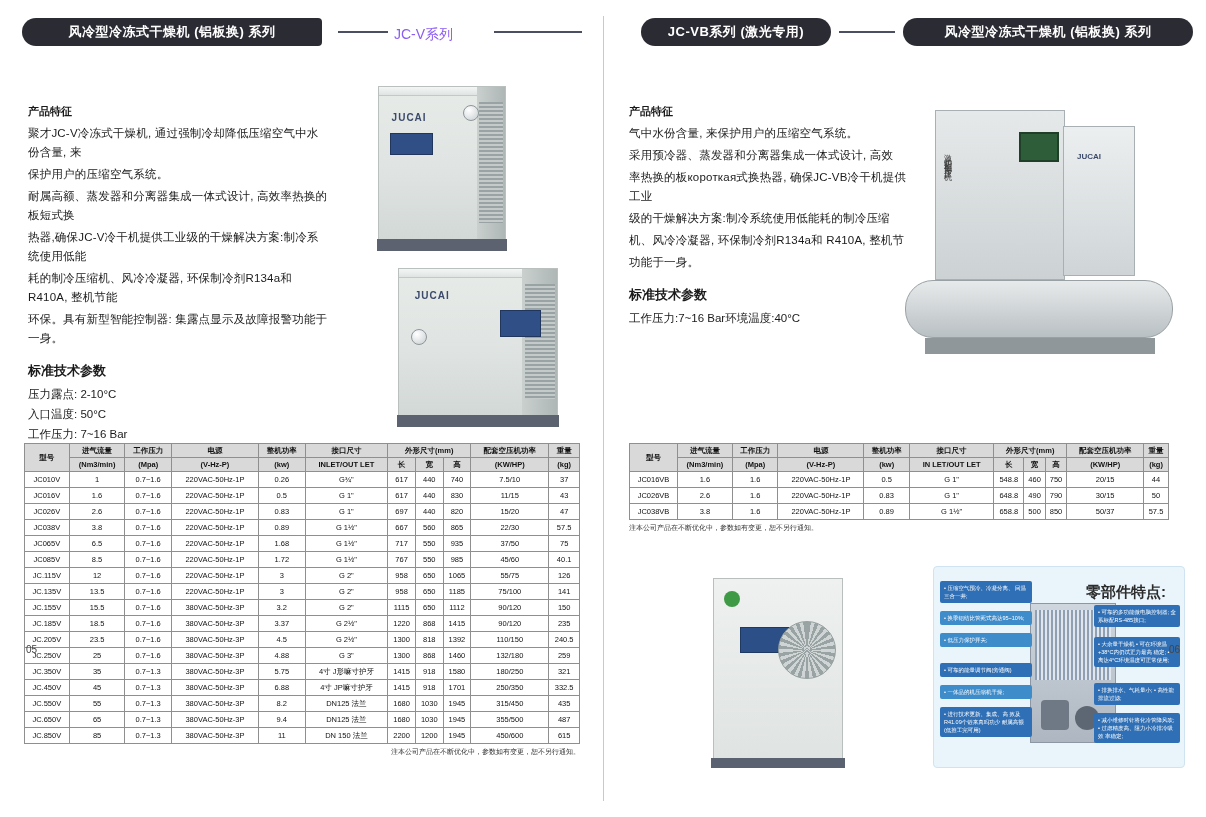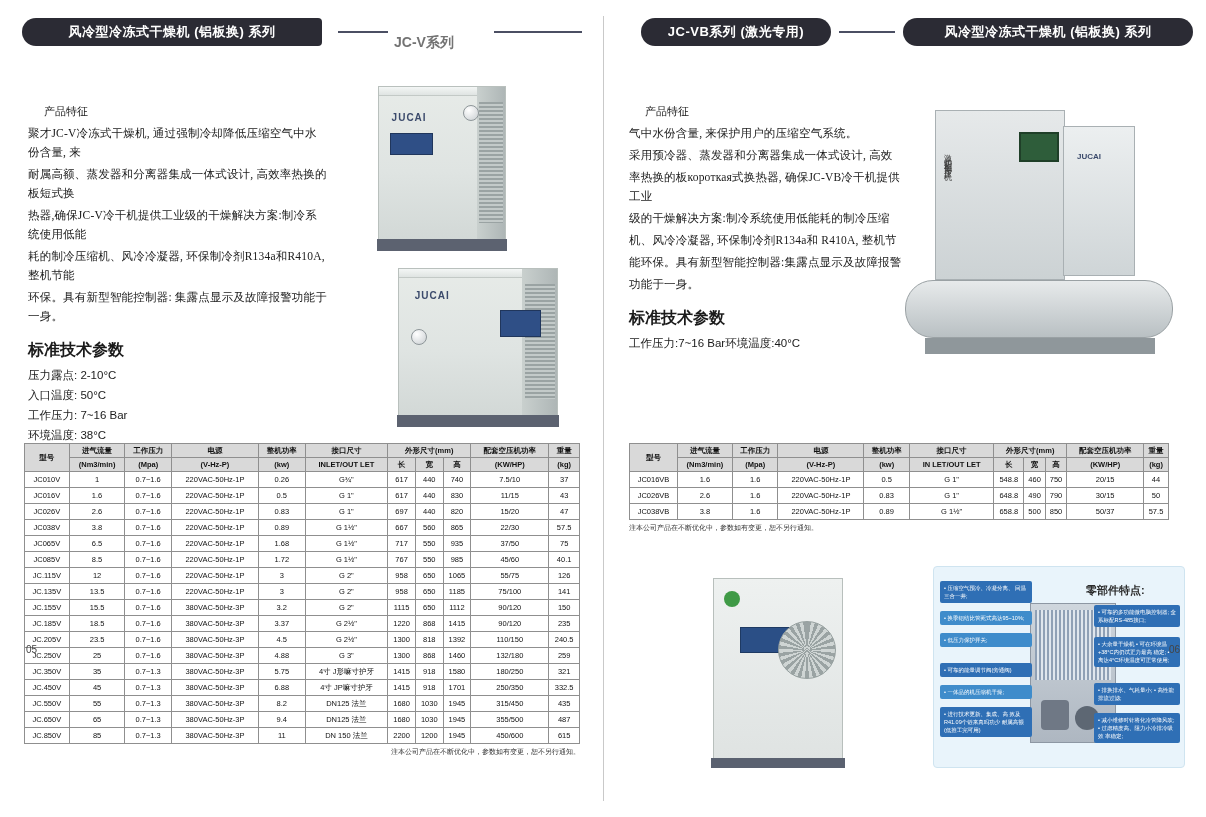--- a/index.html
+++ b/index.html
@@ -34,29 +34,29 @@
     letter-spacing:0.5px;
     border-radius:14px;
     padding:0 14px;
     white-space:nowrap;
   }
   .banner.round-l { border-radius:14px 4px 4px 14px; }
   .rule {
     position:absolute; height:2px; background:#4b4f63; top:13px;
   }
   .plain-title {
-    position:absolute; top:16px;
-    font-size:14px; font-weight:bold; color:#737373;
+    position:absolute; top:8px;
+    font-size:14px; font-weight:normal; color:#8b5cf6;
     white-space:nowrap;
   }
 
   
-  .feat-title { font-size:11px; font-weight:normal; margin:0 0 5px 16px; }
-  .para { font-size:11.5px; line-height:19px; margin:0 0 3px 0; letter-spacing:0.2px;font-family:Liberation Serif, serif; }
-  .spec-title { font-size:16px; font-weight:bold; margin:14px 0 4px 0; }
+  .feat-title { font-size:11px; font-weight:bold; margin:0 0 5px 0; }
+  .para { font-size:11.5px; line-height:19px; margin:0 0 3px 0; letter-spacing:0.2px; }
+  .spec-title { font-size:13px; font-weight:bold; margin:14px 0 4px 0; }
   .spec-line { font-size:11.5px; line-height:20px; margin:0; }
 
   .left-col { width:300px; }
   .right-col-text { width:280px; }
 
   
   .photo { position:absolute; }
   .dryer {
     position:relative;
     background:linear-gradient(180deg,#e7ebe8 0%,#dfe4e2 55%,#d2d8d6 100%);
@@ -112,21 +112,21 @@
   .tbl-note { font-size:7px; color:#333; margin-top:3px; text-align:right; }
   .tbl-note-l { text-align:left; }
 
   
   .diagram {
     position:absolute; left:330px; top:566px; width:252px; height:202px;
     background:#e9f4fb; border:1px solid #cfe4f0; border-radius:4px;
   }
   .diagram .dtitle {
     position:absolute; left:152px; top:16px;
-    font-size:11px; font-weight:bold; color:#2b2b2b;
+    font-size:15px; font-weight:bold; color:#2b2b2b;
   }
   .cal {
     position:absolute; font-size:5.5px; line-height:8px;
     color:#fff; background:#2f6fb5; border-radius:2px;
     padding:3px 4px; width:92px;
   }
   .cal.blue2 { background:#3f8ccb; }
   .cal.right { background:#2f6fb5; width:86px; }
   .core {
     position:absolute; left:96px; top:36px; width:86px; height:140px;
@@ -226,20 +226,21 @@
   <div class="hdr">
     <div class="banner round-l" style="left:0; width:300px;">风冷型冷冻式干燥机 (铝板换) 系列</div>
     <div class="plain-title" style="left:372px;">JC-V系列</div>
     <div class="rule" style="left:316px; width:50px;"></div>
     <div class="rule" style="left:472px; width:88px;"></div>
   </div>
 
   <div class="left-col" style="position:absolute; left:28px; top:104px;">
     <div class="feat-title">产品特征</div>
     <p class="para">聚才JC-V冷冻式干燥机, 通过强制冷却降低压缩空气中水份含量, 来</p>
+    <p class="para">保护用户的压缩空气系统。</p>
     <p class="para">耐属高额、蒸发器和分离器集成一体式设计, 高效率热换的板短式换</p>
     <p class="para">热器,确保JC-V冷干机提供工业级的干燥解决方案:制冷系统使用低能</p>
     <p class="para">耗的制冷压缩机、风冷冷凝器, 环保制冷剂R134a和R410A, 整机节能</p>
     <p class="para">环保。具有新型智能控制器: 集露点显示及故障报警功能于一身。</p>
 
     <div class="spec-title">标准技术参数</div>
     <p class="spec-line">压力露点: 2-10°C</p>
     <p class="spec-line">入口温度: 50°C</p>
     <p class="spec-line">工作压力: 7~16 Bar</p>
     <p class="spec-line">环境温度: 38°C</p>
@@ -534,21 +535,20 @@
     <div class="rule" style="left:214px; width:56px;"></div>
   </div>
 
   <div class="right-col-text" style="position:absolute; left:26px; top:104px;">
     <div class="feat-title">产品特征</div>
     <p class="para">气中水份含量, 来保护用户的压缩空气系统。</p>
     <p class="para">采用预冷器、蒸发器和分离器集成一体式设计, 高效</p>
     <p class="para">率热换的板короткая式换热器, 确保JC-VB冷干机提供工业</p>
     <p class="para">级的干燥解决方案:制冷系统使用低能耗的制冷压缩</p>
     <p class="para">机、风冷冷凝器, 环保制冷剂R134a和 R410A, 整机节</p>
-    <p class="para">能环保。具有新型智能控制器:集露点显示及故障报警</p>
     <p class="para">功能于一身。</p>
 
     <div class="spec-title">标准技术参数</div>
     <p class="spec-line">工作压力:7~16 Bar环境温度:40°C</p>
   </div>
 
   <div class="comp">
     <div class="body"></div>
     <div class="body2"></div>
     <div class="screen"></div>

